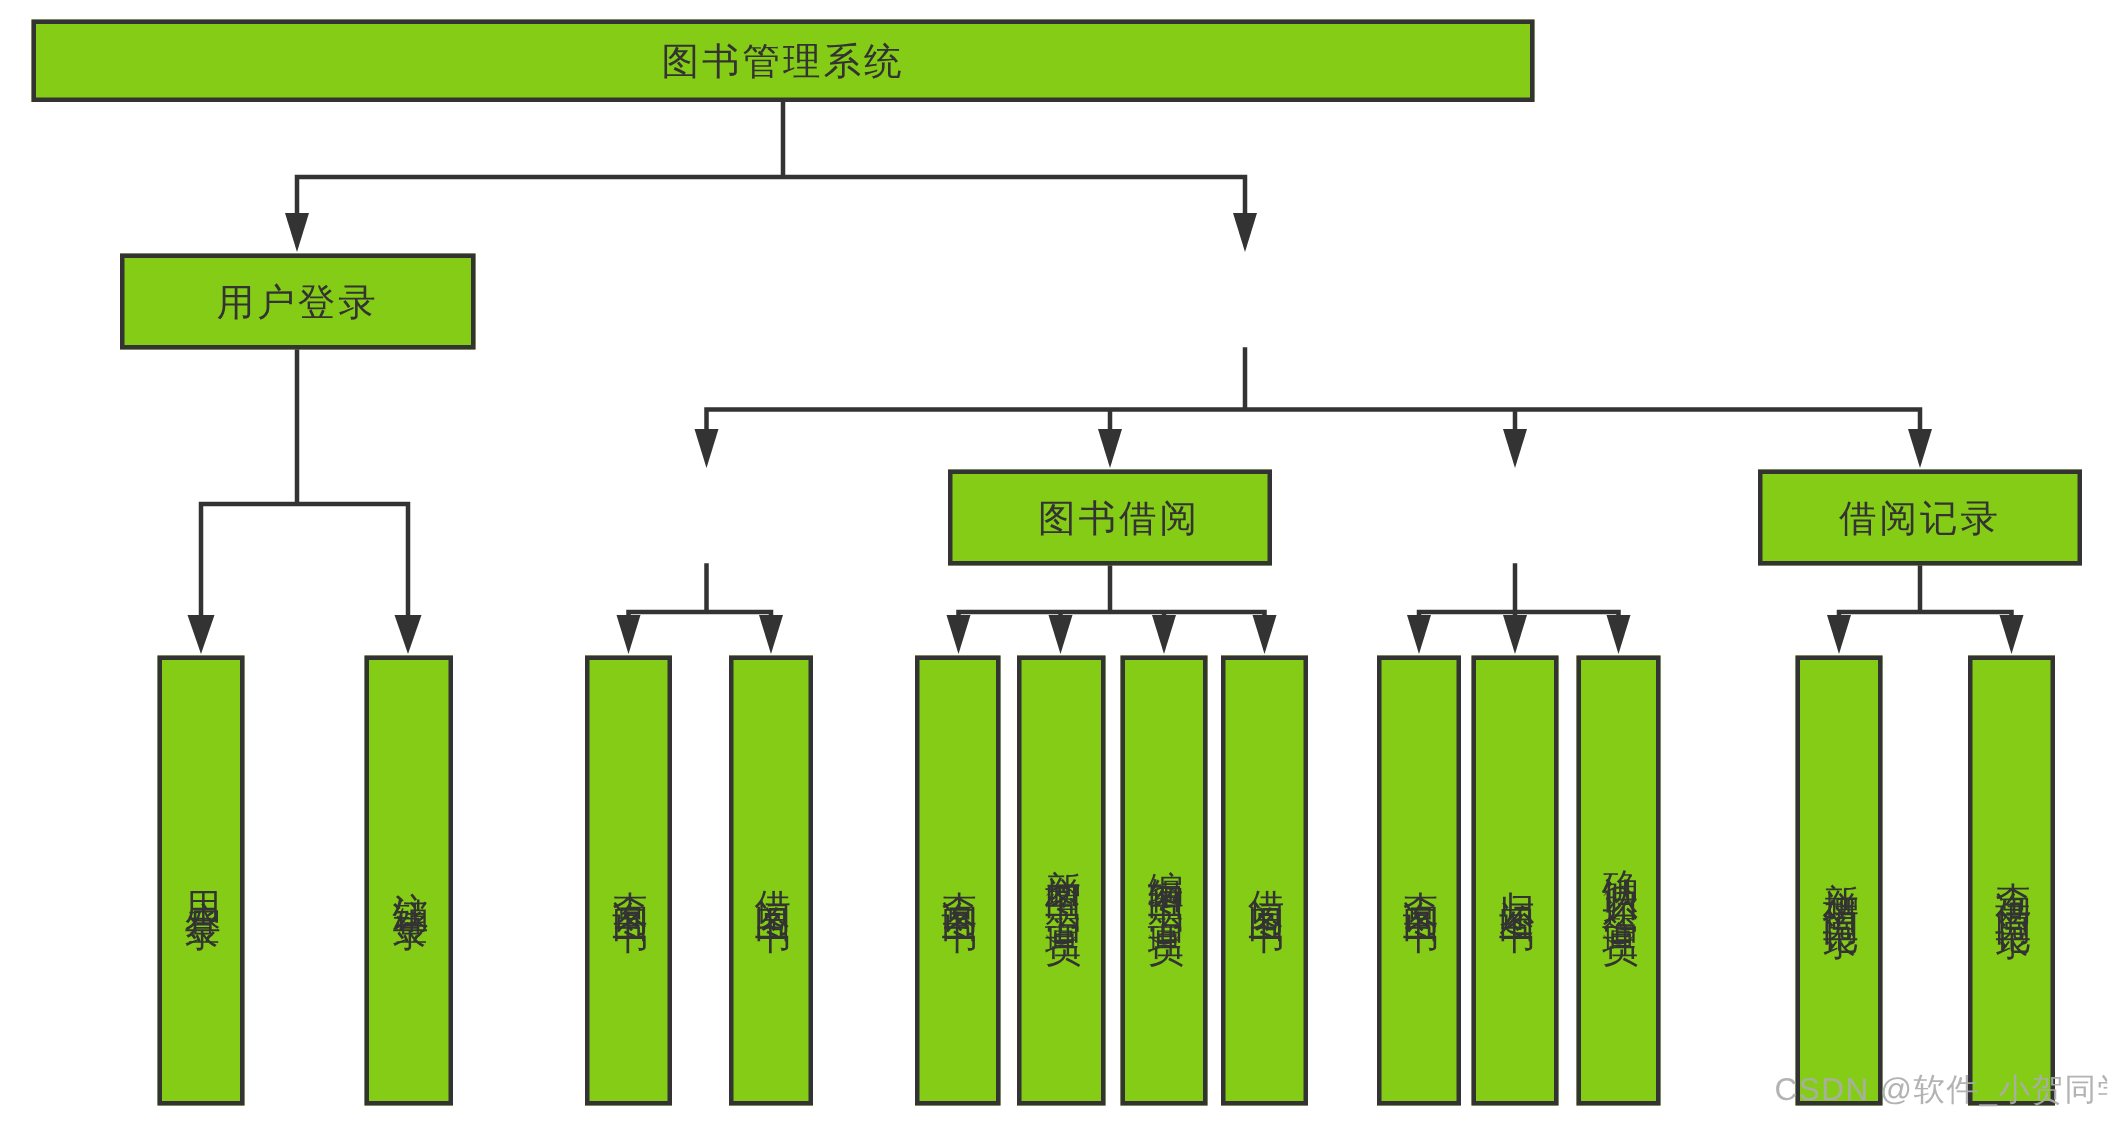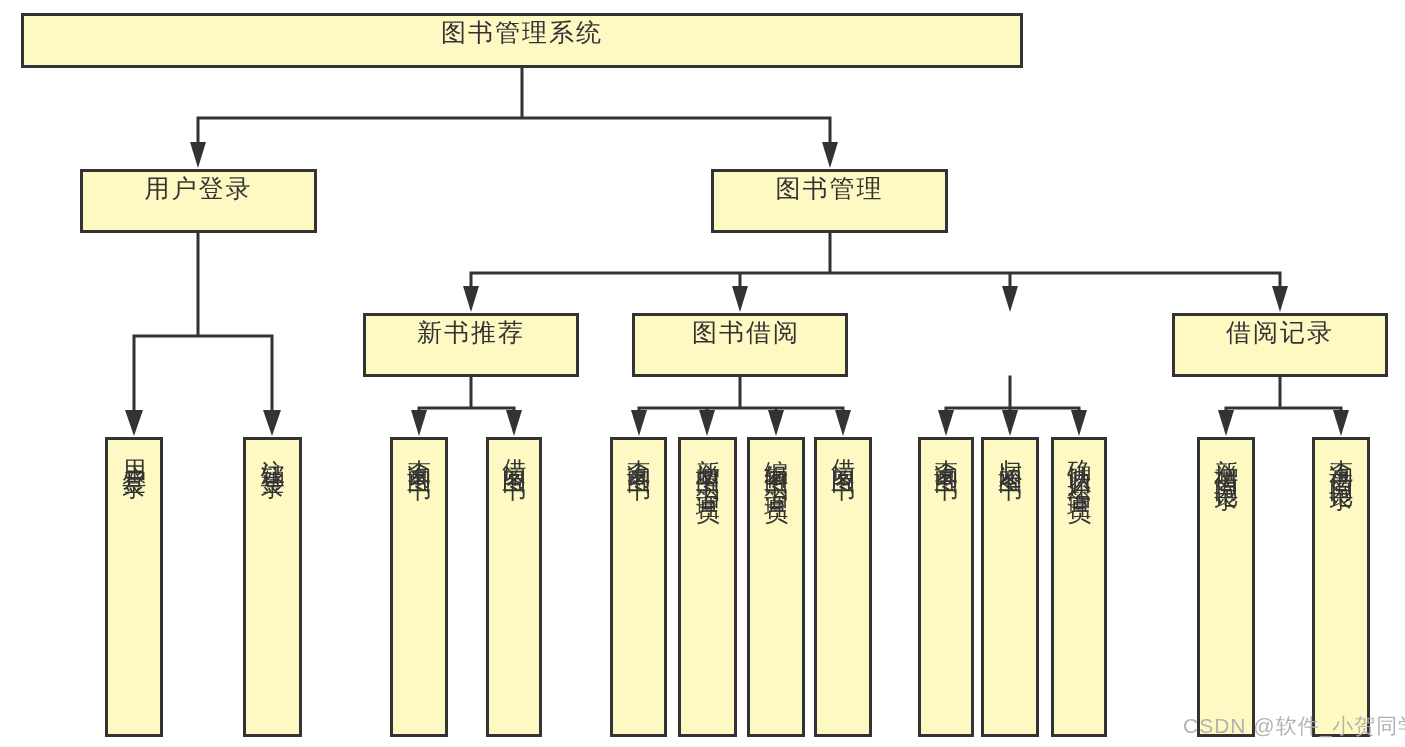--- a/index.html
+++ b/index.html
@@ -18,22 +18,23 @@
   .connectors {
     position: absolute;
     left: 0;
     top: 0;
     pointer-events: none;
   }
   .node {
     position: absolute;
     box-sizing: border-box;
     border: 3px solid #333333;
-    background: #fef9c3;
+    background: #84cc16;
     display: flex;
+    align-items: center;
     justify-content: center;
   }
   .h-label {
     font-size: 25px;
     color: #333333;
     letter-spacing: 2px;
     white-space: nowrap;
   }
   .v-label {
     writing-mode: vertical-rl;
@@ -100,27 +101,21 @@
     </g>
   </svg>
 
   <div class="node" style="left:21px; top:13px; width:1002px; height:55px;">
     <span class="h-label">图书管理系统</span>
   </div>
 
   <div class="node" style="left:80px; top:169px; width:237px; height:64px;">
     <span class="h-label">用户登录</span>
   </div>
-  <div class="node" style="left:711px; top:169px; width:237px; height:64px;">
-    <span class="h-label">图书管理</span>
-  </div>
 
-  <div class="node" style="left:363px; top:313px; width:216px; height:64px;">
-    <span class="h-label">新书推荐</span>
-  </div>
   <div class="node" style="left:632px; top:313px; width:216px; height:64px;padding-left:12px;">
     <span class="h-label">图书借阅</span>
   </div>
   <div class="node" style="left:1172px; top:313px; width:216px; height:64px;">
     <span class="h-label">借阅记录</span>
   </div>
 
   <div class="node" style="left:105px; top:437px; width:58px; height:300px;">
     <span class="v-label">用户登录</span>
   </div>

